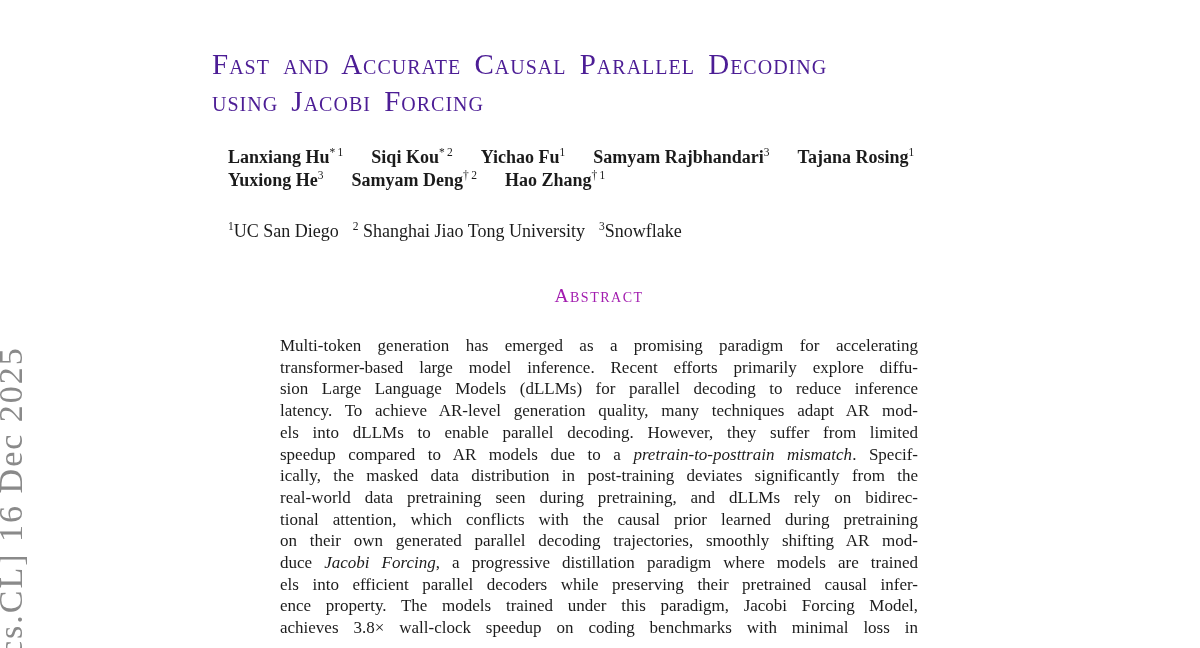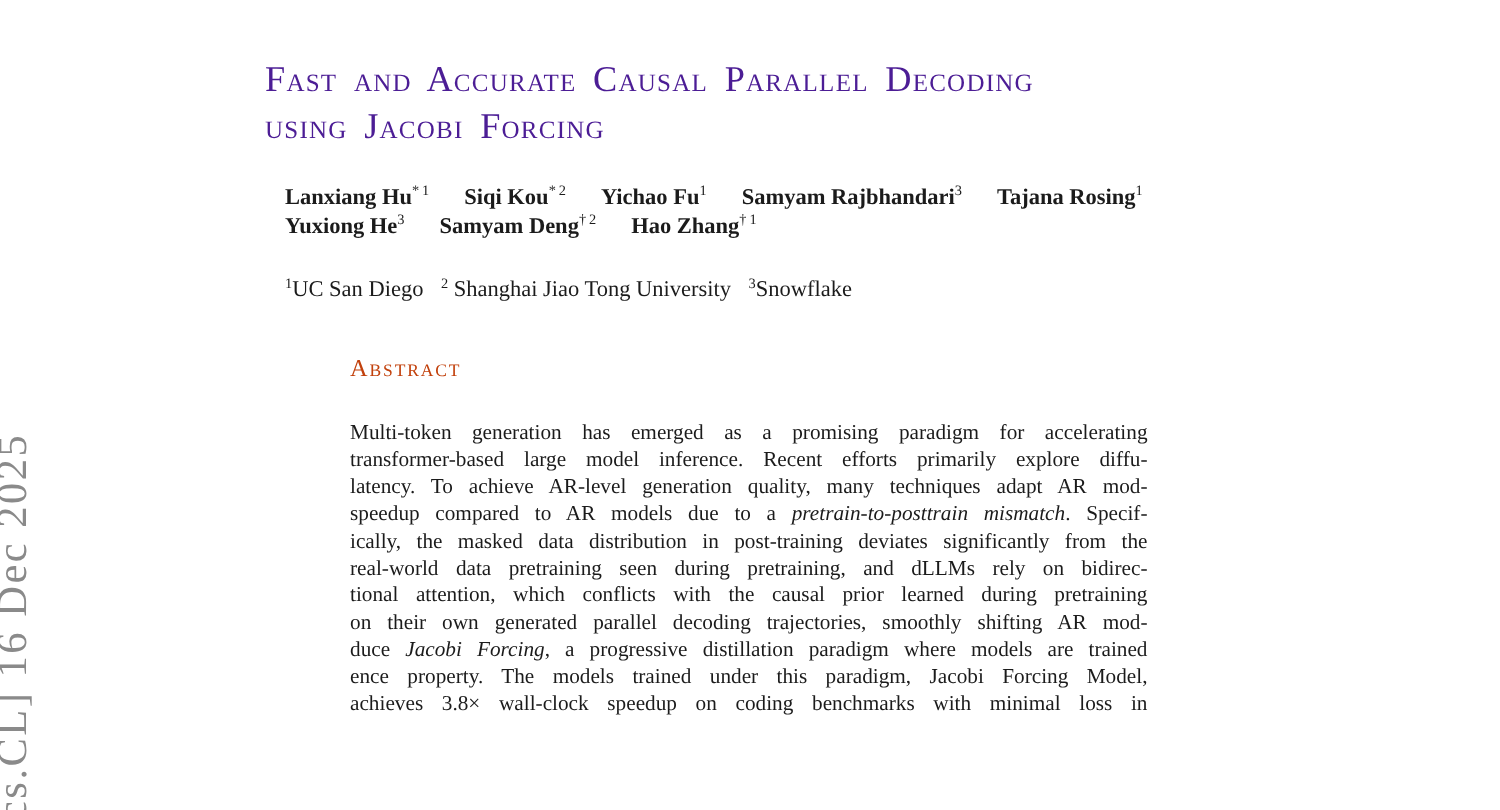--- a/index.html
+++ b/index.html
@@ -71,25 +71,25 @@
   .affil { margin-right: 14px; }
   .affil:last-child { margin-right: 0; }
   .affil sup { font-size: 11.5px; line-height: 0; }
 
   
   .abstract-heading {
     position: absolute;
     left: 280px;
     top: 285px;
     width: 638px;
-    text-align: left;
+    text-align: center;
     font-variant: small-caps;
     font-size: 19.5px;
     letter-spacing: 1.5px;
-    color: #c2410c;
+    color: #a21caf;
   }
   .abstract-body {
     position: absolute;
     left: 280px;
     top: 335px;
     width: 638px;
     font-size: 17px;
     line-height: 21.7px;
     color: #1b1b1b;
   }
@@ -116,24 +116,27 @@
       <div class="author-line"><span class="author"><span>Yuxiong He</span><sup>3</sup></span><span class="author"><span>Samyam Deng</span><sup>† 2</sup></span><span class="author"><span>Hao Zhang</span><sup>† 1</sup></span></div>
     </div>
 
   <div class="affiliations" id="affiliation-line"><span class="affil"><sup>1</sup><span>UC San Diego</span></span><span class="affil"><sup>2</sup><span> Shanghai Jiao Tong University</span></span><span class="affil"><sup>3</sup><span>Snowflake</span></span></div>
 
   <div class="abstract-heading">Abstract</div>
 
   <div class="abstract-body" id="abstract-body">
       <div class="abs-line"><span>Multi-token generation has emerged as a promising paradigm for accelerating</span></div>
       <div class="abs-line"><span>transformer-based large model inference. Recent efforts primarily explore diffu-</span></div>
+      <div class="abs-line"><span>sion Large Language Models (dLLMs) for parallel decoding to reduce inference</span></div>
       <div class="abs-line"><span>latency. To achieve AR-level generation quality, many techniques adapt AR mod-</span></div>
+      <div class="abs-line"><span>els into dLLMs to enable parallel decoding. However, they suffer from limited</span></div>
       <div class="abs-line"><span>speedup compared to AR models due to a </span><i>pretrain-to-posttrain mismatch</i><span>. Specif-</span></div>
       <div class="abs-line"><span>ically, the masked data distribution in post-training deviates significantly from the</span></div>
       <div class="abs-line"><span>real-world data pretraining seen during pretraining, and dLLMs rely on bidirec-</span></div>
       <div class="abs-line"><span>tional attention, which conflicts with the causal prior learned during pretraining</span></div>
       <div class="abs-line"><span>on their own generated parallel decoding trajectories, smoothly shifting AR mod-</span></div>
       <div class="abs-line"><span>duce </span><i>Jacobi Forcing</i><span>, a progressive distillation paradigm where models are trained</span></div>
+      <div class="abs-line"><span>els into efficient parallel decoders while preserving their pretrained causal infer-</span></div>
       <div class="abs-line"><span>ence property. The models trained under this paradigm, Jacobi Forcing Model,</span></div>
       <div class="abs-line"><span>achieves 3.8× wall-clock speedup on coding benchmarks with minimal loss in</span></div>
     </div>
 
 </div>
 
 </body></html>

